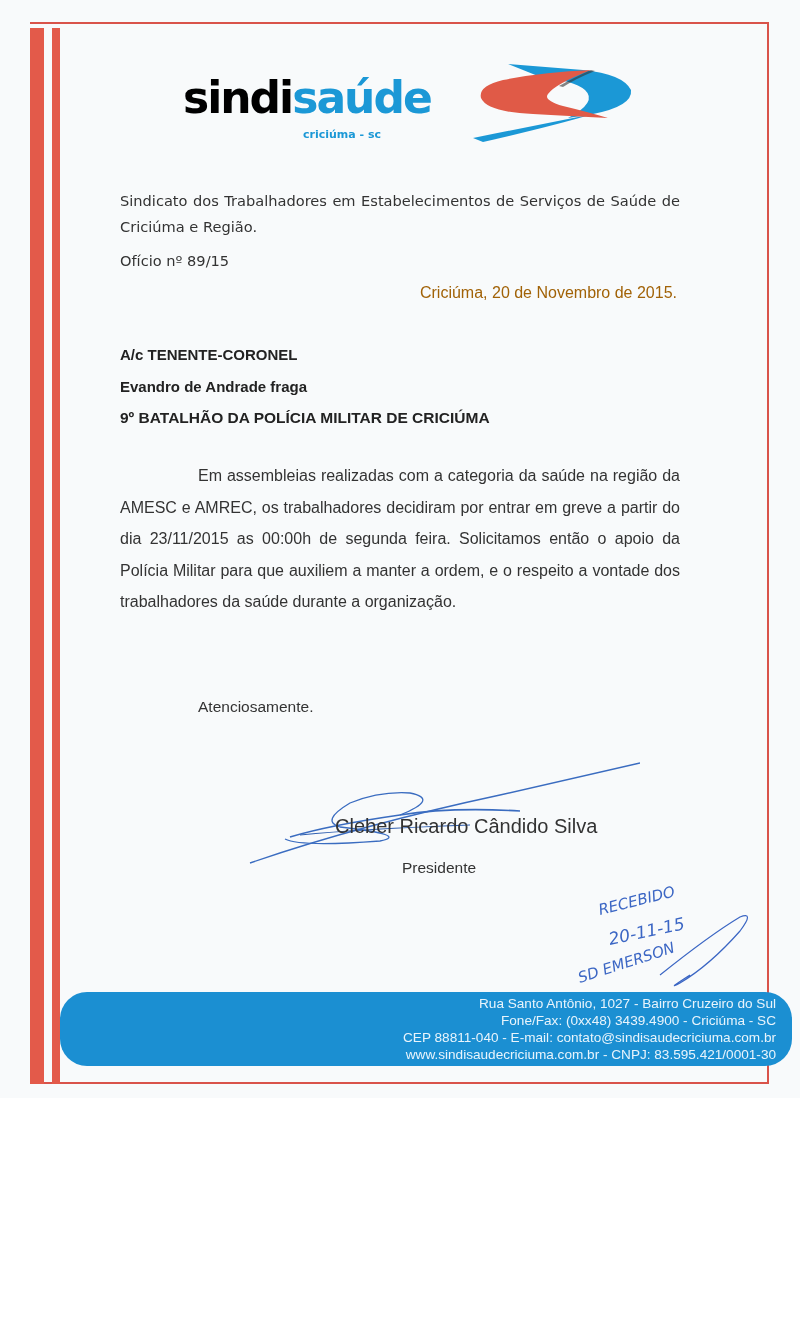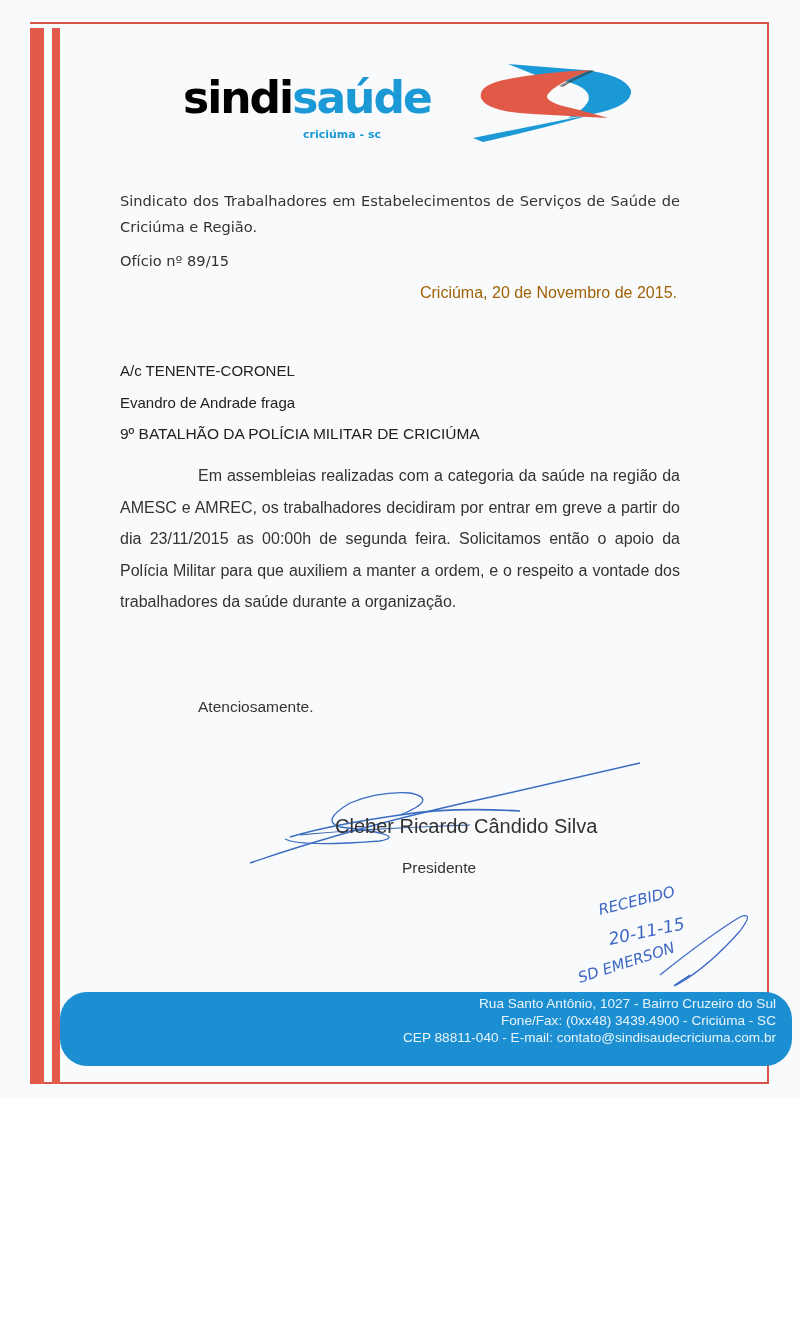--- a/index.html
+++ b/index.html
@@ -13,21 +13,21 @@
     .logo { position: absolute; left: 183px; top: 56px; width: 460px; height: 90px; }
     .logo-word { position: absolute; left: 0; top: 18px; font-family: "DejaVu Sans", sans-serif; font-weight: bold; font-size: 44px; letter-spacing: -2px; line-height: 48px; }
     .logo-sindi { color: #000000; }
     .logo-saude { color: #1b98d6; }
     .logo-sub { position: absolute; left: 120px; top: 64px; font-family: "DejaVu Sans", sans-serif; font-weight: bold; font-size: 11px; color: #1b98d6; letter-spacing: 0px; margin-top: 8px; }
     .logo-swoosh { position: absolute; left: 290px; top: 0; width: 170px; height: 90px; }
     .text { position: absolute; color: #2b2b2b; font-size: 16px; line-height: 26px; }
     .org { left: 120px; top: 188px; width: 560px; font-family: "DejaVu Sans", sans-serif; font-size: 14.6px; line-height: 26px; text-align: justify; text-align-last: left; color: #333; }
     .oficio { left: 120px; top: 248px; font-family: "DejaVu Sans", sans-serif; font-size: 14.6px; color: #333; text-align: center; }
     .date { right: 123px; top: 280px; font-size: 16px; color: #a16207; }
-    .addr1, .addr2, .addr3 { left: 120px; font-weight: normal; font-size: 15px; color: #222; margin-top: 16px; }
+    .addr1, .addr2, .addr3 { left: 120px; font-weight: bold; font-size: 15px; color: #222; }
     .addr1 { top: 342px; }
     .addr2 { top: 374px; }
     .addr3 { top: 405px; font-size: 15.5px; }
     .body-para { left: 120px; top: 460px; width: 560px; font-size: 16px; line-height: 31.5px; text-align: justify; text-indent: 78px; color: #333; }
     .closing { left: 198px; top: 694px; font-size: 15.5px; color: #333; }
     .signer { left: 335px; top: 813px; font-size: 20px; color: #333; }
     .role { left: 402px; top: 855px; font-size: 15.5px; color: #333; }
     .signature { position: absolute; left: 240px; top: 755px; width: 400px; height: 120px; }
     .stamp { position: absolute; left: 570px; top: 865px; width: 200px; height: 130px; }
     .footer { position: absolute; left: 60px; top: 992px; width: 732px; height: 74px; background: #1b8fd2; border-radius: 27px; }
@@ -84,14 +84,15 @@
   <text x="40" y="80" transform="rotate(-12 40 80)" font-family="DejaVu Sans, sans-serif" font-size="17" font-style="italic" fill="#3b66c4">20-11-15</text>
   <text x="10" y="118" transform="rotate(-18 10 118)" font-family="DejaVu Sans, sans-serif" font-size="15" font-style="italic" fill="#3b66c4">SD EMERSON</text>
   <path d="M90 110 Q140 70 170 52 Q185 46 170 66 Q140 100 110 118 Q95 126 120 110" stroke="#3b66c4" stroke-width="1.2" fill="none"></path>
 </svg>
 
 <div class="footer">
   <div class="footer-lines">
     <div>Rua Santo Antônio, 1027 - Bairro Cruzeiro do Sul</div>
     <div>Fone/Fax: (0xx48) 3439.4900 - Criciúma - SC</div>
     <div>CEP 88811-040 - E-mail: contato@sindisaudecriciuma.com.br</div>
+    <div>www.sindisaudecriciuma.com.br - CNPJ: 83.595.421/0001-30</div>
   </div>
 </div>
 
 </body></html>

